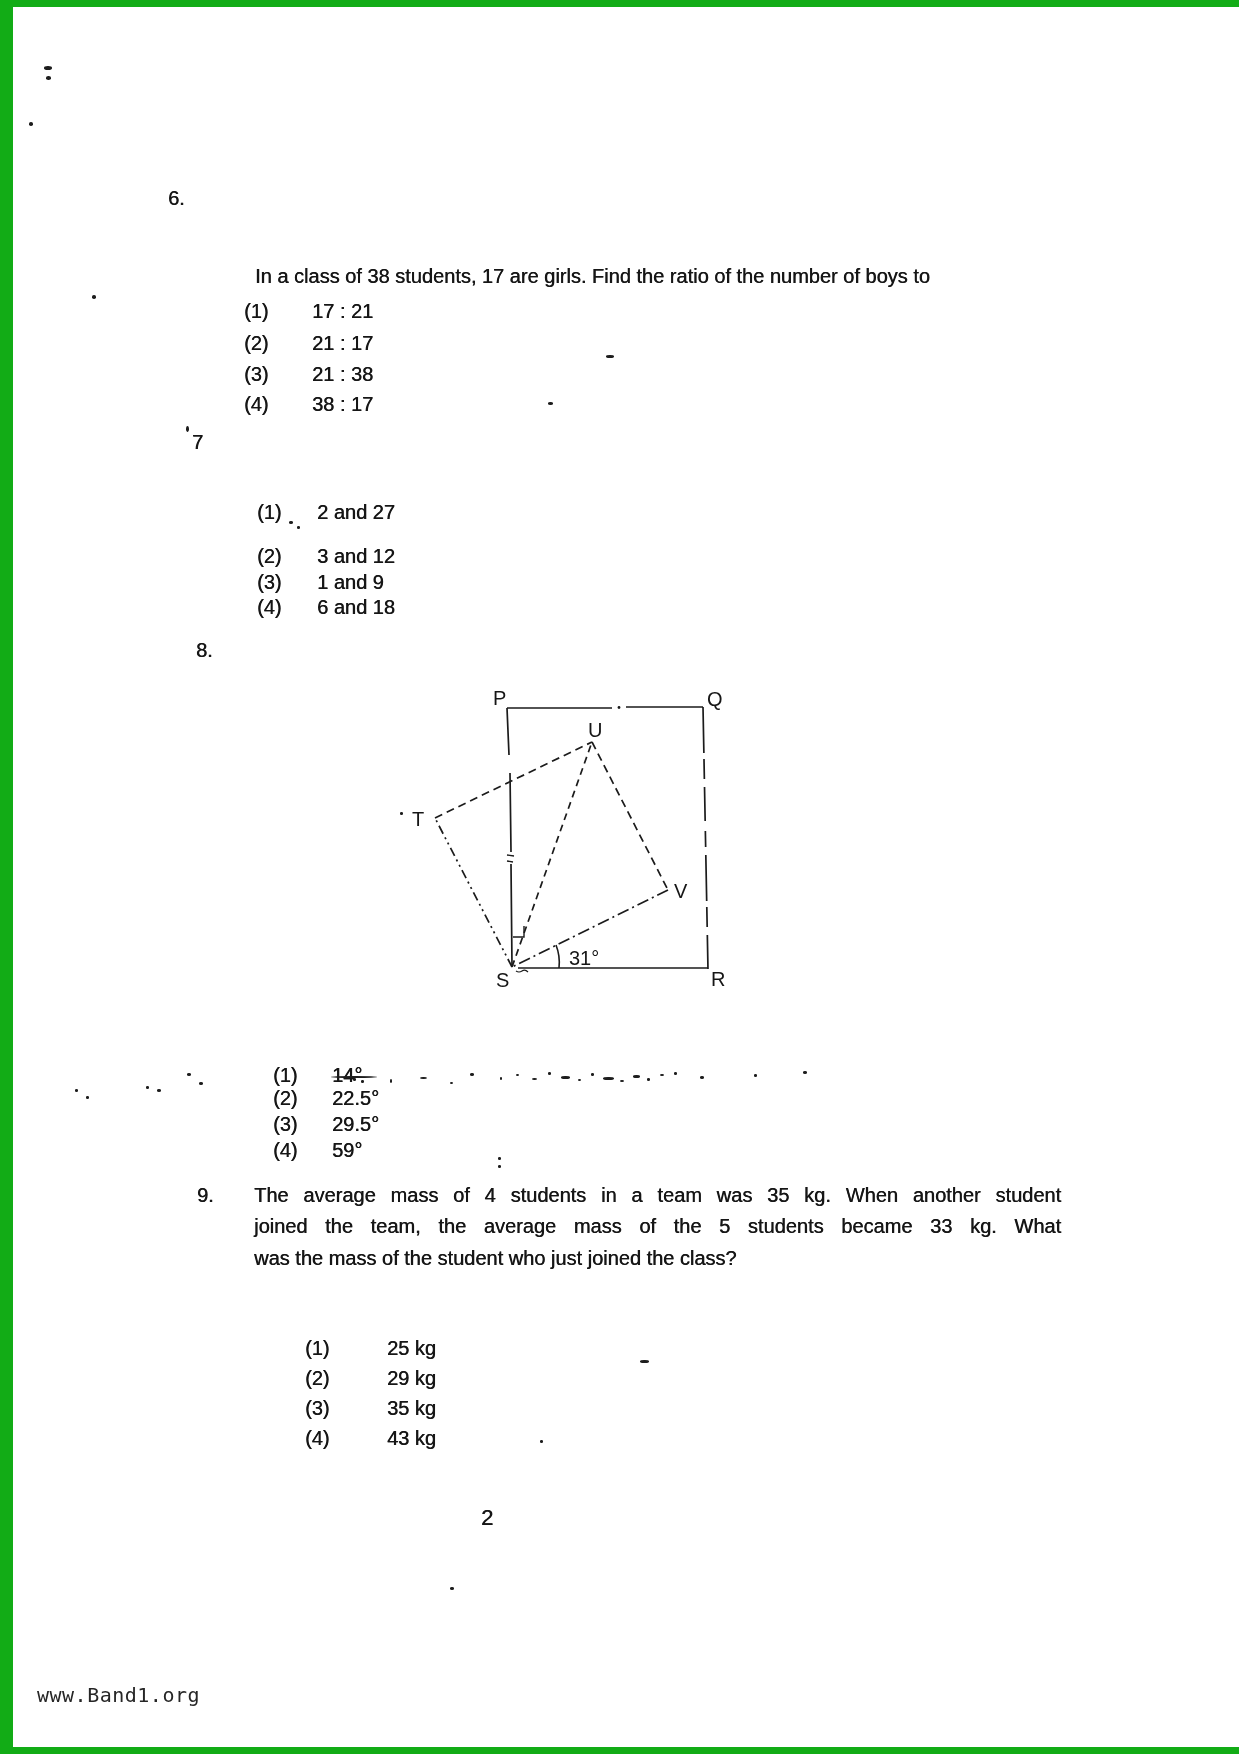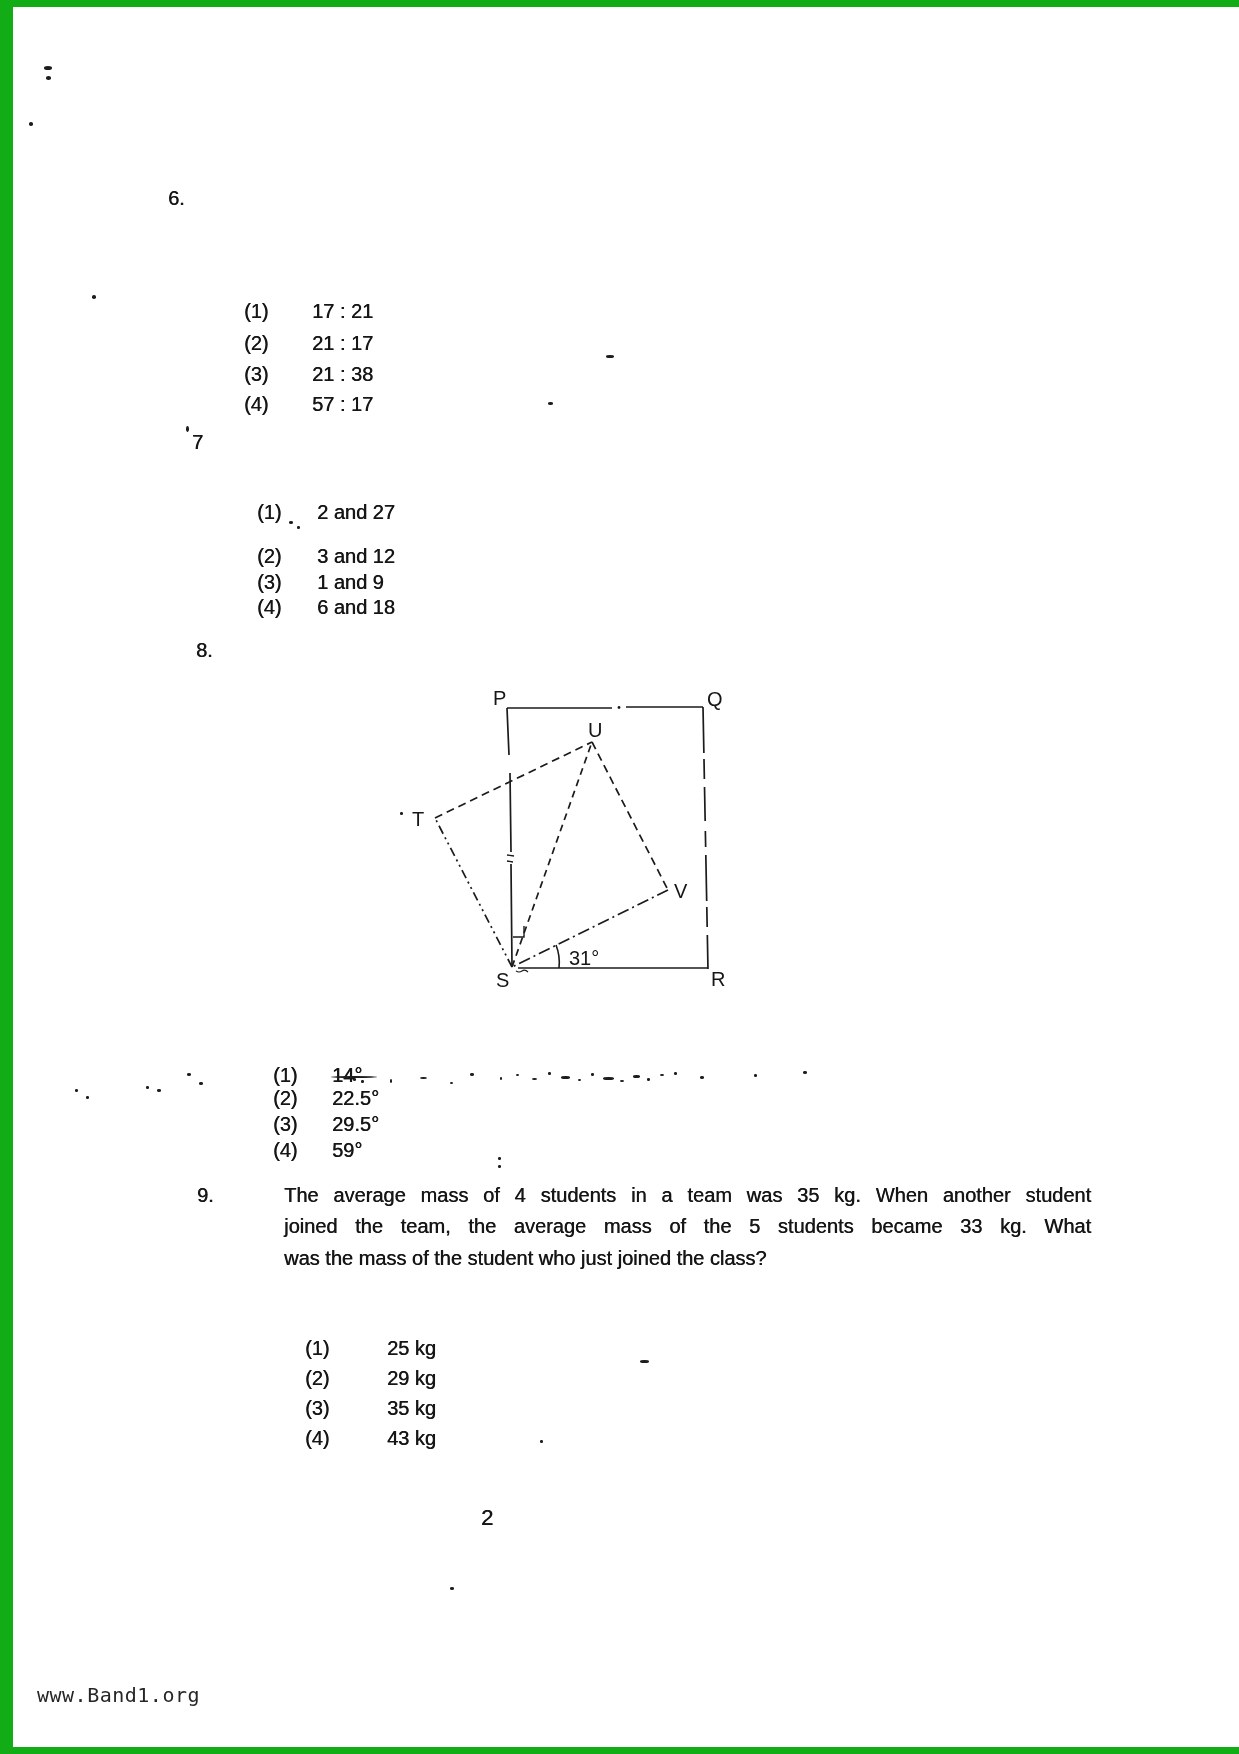--- a/index.html
+++ b/index.html
@@ -9,21 +9,21 @@
   .edge{position:absolute;}
   .edge-left{left:0;top:0;width:13px;height:1754px;}
   .edge-top{left:13px;top:0;width:1226px;height:7px;}
   .edge-bottom{left:13px;top:1747px;width:1226px;height:7px;}
   .txt{position:absolute;font-size:20px;line-height:24px;white-space:pre;
        text-shadow:0.45px 0 0 #1a1a1a;}
   .qlines{position:absolute;font-size:20px;line-height:37px;white-space:pre;
        text-shadow:0.45px 0 0 #1a1a1a;}
   .qline{display:block;}
   .just{white-space:normal;width:807px;text-align:justify;text-align-last:justify;line-height:31.5px;}
-  .q9lines{line-height:31.5px;margin-left:30px;}
+  .q9lines{line-height:31.5px;}
   .opt-row{position:absolute;font-size:20px;white-space:pre;text-shadow:0.45px 0 0 #1a1a1a;margin-top:31px;}
   .opt-label{display:inline-block;}
   .w68{width:68px}.w60{width:60px}.w59{width:59px}.w82{width:82px}
   .noise{position:absolute;background:#1d1d1d;border-radius:45%;}
   .pageno{position:absolute;left:481px;top:1505px;font-size:22px;text-shadow:0.4px 0 0 #1a1a1a;}
   .watermark{position:absolute;left:37px;top:1683px;font-family:"DejaVu Sans Mono",monospace;
        font-size:20px;color:#262626;letter-spacing:0.5px;}
   svg.diagram{position:absolute;left:360px;top:615px;width:420px;height:400px;}
   svg.diagram text{font-family:"Liberation Sans",sans-serif;font-size:20px;fill:#161616;}
 </style>
@@ -31,25 +31,26 @@
 <body>
 
 <div class="page">
 
   <div class="edge edge-left" style="background: rgb(18, 172, 22);"></div>
   <div class="edge edge-top" style="background: rgb(18, 172, 22);"></div>
   <div class="edge edge-bottom" style="background: rgb(18, 172, 22);"></div>
 
   <div class="txt" style="left:168px;top:186px">6.</div>
   <div class="qlines" style="left:255px;top:184px">
+    <span class="qline">In a class of 38 students, 17 are girls. Find the ratio of the number of boys to</span>
   </div>
   <div class="opt-row" style="left:244px;top:269px"><span class="opt-label w68">(1)</span><span>17 : 21</span></div>
   <div class="opt-row" style="left:244px;top:301px"><span class="opt-label w68">(2)</span><span>21 : 17</span></div>
   <div class="opt-row" style="left:244px;top:332px"><span class="opt-label w68">(3)</span><span>21 : 38</span></div>
-  <div class="opt-row" style="left:244px;top:362px"><span class="opt-label w68">(4)</span><span>57 : 17</span></div>
+  <div class="opt-row" style="left:244px;top:362px"><span class="opt-label w68">(4)</span><span>38 : 17</span></div>
 
   <div class="txt" style="left:192px;top:430px">7</div>
   <div class="opt-row" style="left:257px;top:470px"><span class="opt-label w60">(1)</span><span>2 and 27</span></div>
   <div class="opt-row" style="left:257px;top:514px"><span class="opt-label w60">(2)</span><span>3 and 12</span></div>
   <div class="opt-row" style="left:257px;top:540px"><span class="opt-label w60">(3)</span><span>1 and 9</span></div>
   <div class="opt-row" style="left:257px;top:565px"><span class="opt-label w60">(4)</span><span>6 and 18</span></div>
 
   <div class="txt" style="left:196px;top:638px">8.</div>
 
   <svg class="diagram" viewBox="0 0 420 400">

